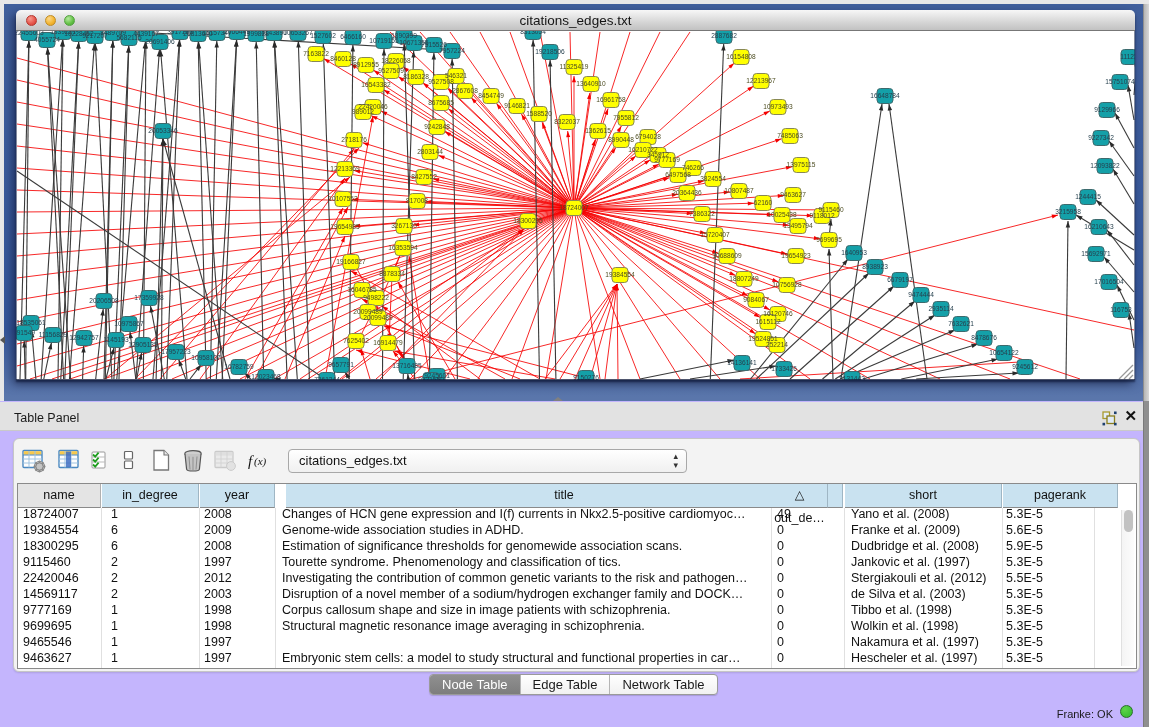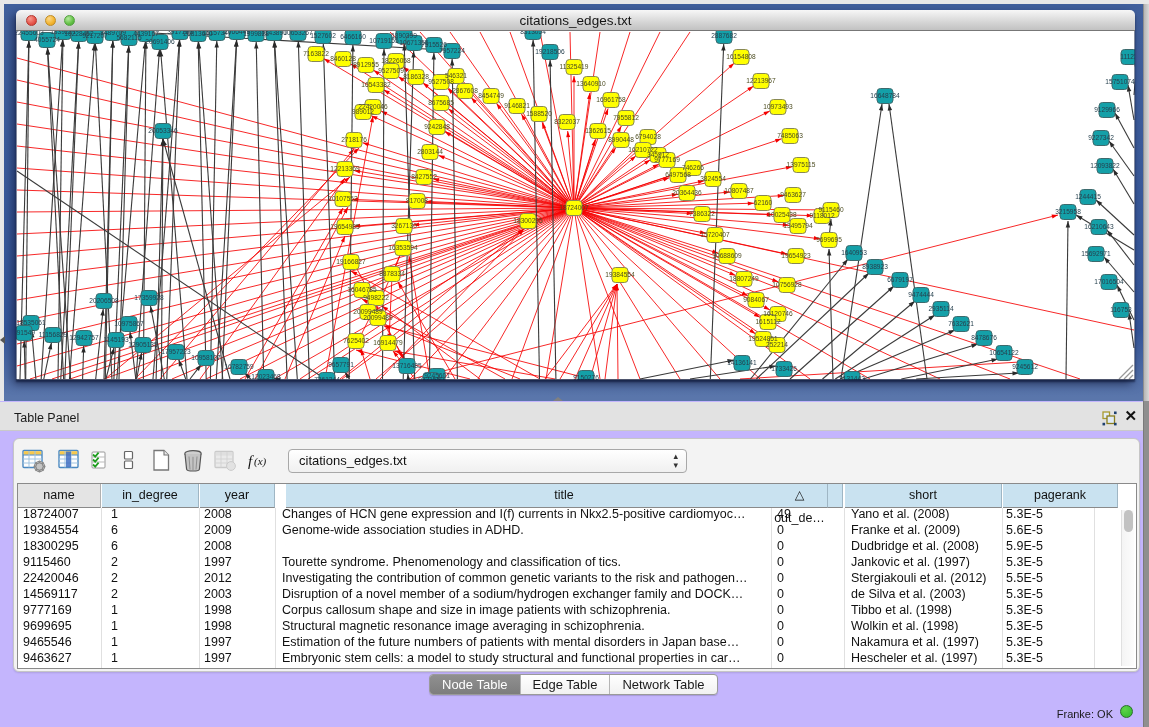--- a/index.html
+++ b/index.html
@@ -922,20 +922,21 @@
             <span class="c2">2009</span>
             <span class="c3">Genome-wide association studies in ADHD.</span>
             <span class="c4">0</span>
             <span class="c5">Franke et al. (2009)</span>
             <span class="c6">5.6E-5</span>
           </div>
           <div class="tr" style="top:54px">
             <span class="c0">18300295</span>
             <span class="c1">6</span>
             <span class="c2">2008</span>
+            <span class="c3">Estimation of significance thresholds for genomewide association scans.</span>
             <span class="c4">0</span>
             <span class="c5">Dudbridge et al. (2008)</span>
             <span class="c6">5.9E-5</span>
           </div>
           <div class="tr" style="top:70px">
             <span class="c0">9115460</span>
             <span class="c1">2</span>
             <span class="c2">1997</span>
             <span class="c3">Tourette syndrome. Phenomenology and classification of tics.</span>
             <span class="c4">0</span>
@@ -975,21 +976,20 @@
             <span class="c2">1998</span>
             <span class="c3">Structural magnetic resonance image averaging in schizophrenia.</span>
             <span class="c4">0</span>
             <span class="c5">Wolkin et al. (1998)</span>
             <span class="c6">5.3E-5</span>
           </div>
           <div class="tr" style="top:150px">
             <span class="c0">9465546</span>
             <span class="c1">1</span>
             <span class="c2">1997</span>
-            <span class="c3">Estimation of the future numbers of patients with mental disorders in Japan base…</span>
             <span class="c4">0</span>
             <span class="c5">Nakamura et al. (1997)</span>
             <span class="c6">5.3E-5</span>
           </div>
           <div class="tr" style="top:166px">
             <span class="c0">9463627</span>
             <span class="c1">1</span>
             <span class="c2">1997</span>
             <span class="c3">Embryonic stem cells: a model to study structural and functional properties in car…</span>
             <span class="c4">0</span>

